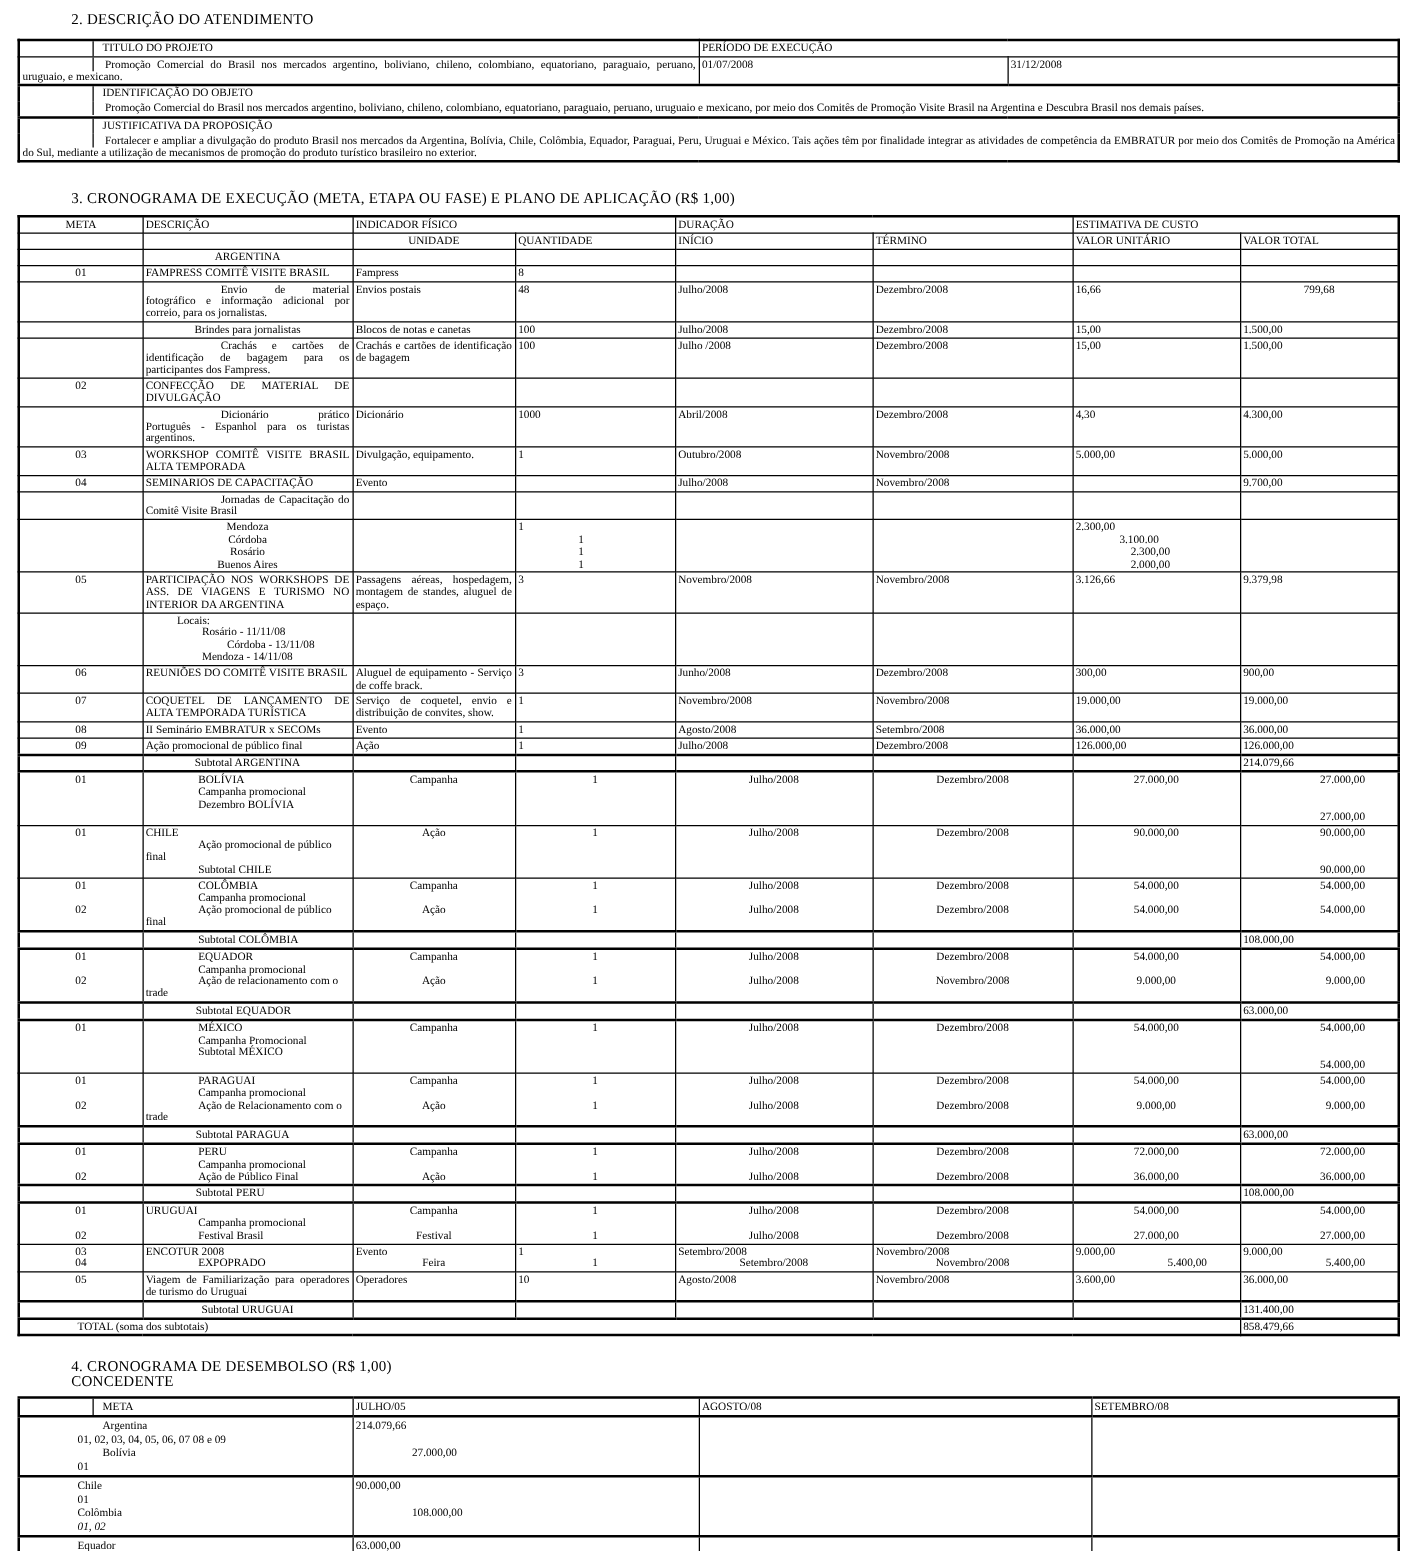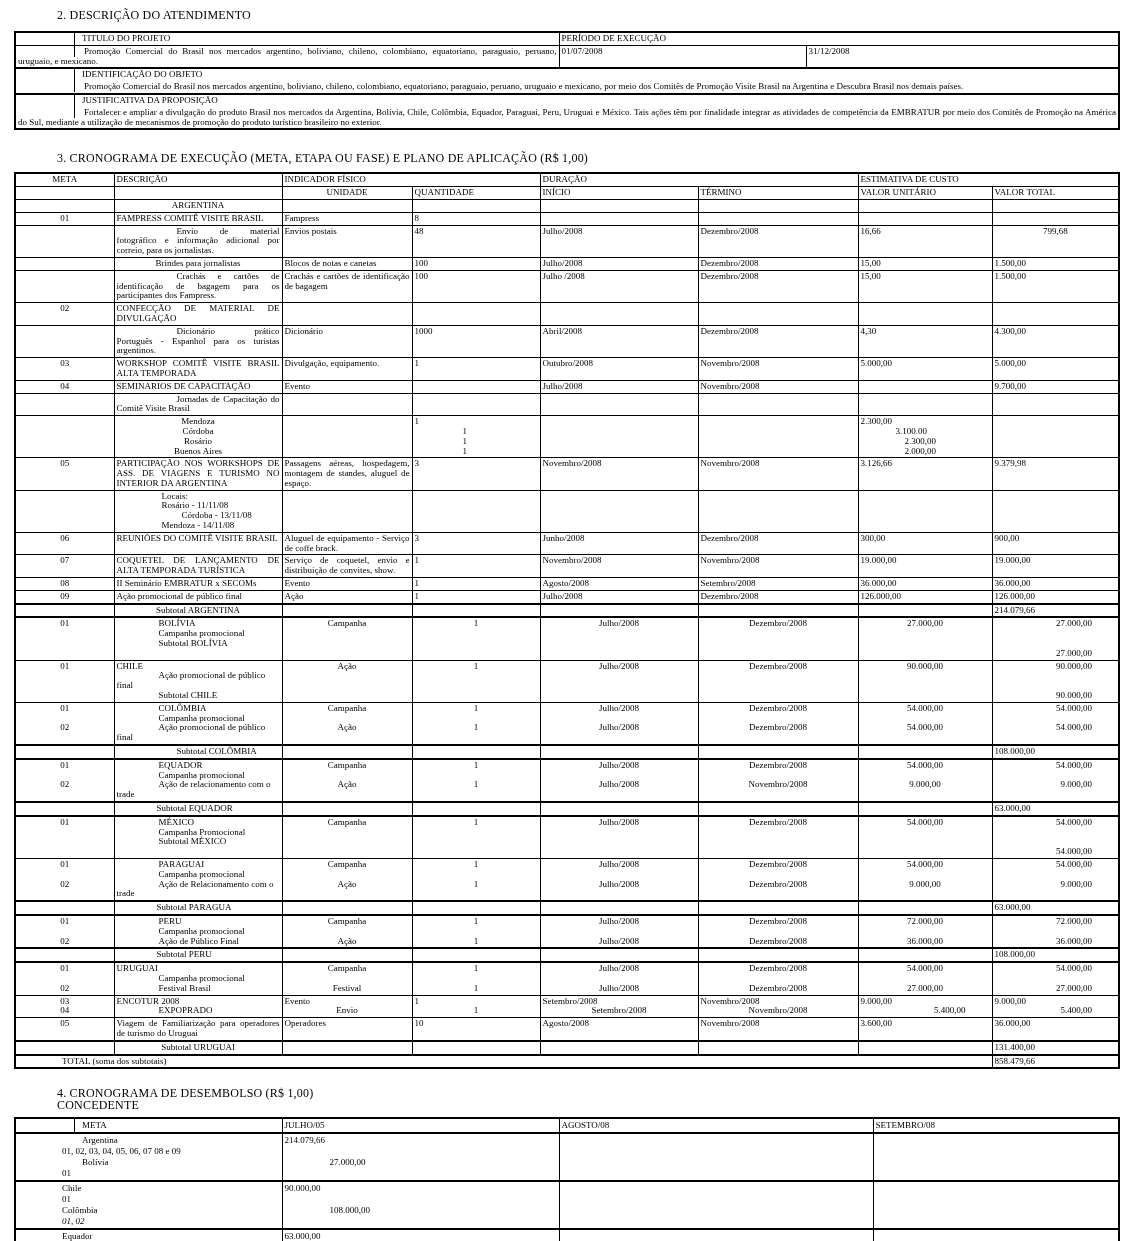--- a/index.html
+++ b/index.html
@@ -234,21 +234,21 @@
           <td class="jst">Passagens aéreas, hospedagem, montagem de standes, aluguel de espaço.</td>
           <td>3</td>
           <td>Novembro/2008</td>
           <td>Novembro/2008</td>
           <td>3.126,66</td>
           <td>9.379,98</td>
         </tr>
         <tr>
           <td></td>
           <td>
-            <div style="padding-left: 45px;">Locais:</div>
+            <div style="padding-left: 25px;">Locais:</div>
             <div style="padding-left: 45px;">Rosário - 11/11/08</div>
             <div style="padding-left: 65px;">Córdoba - 13/11/08</div>
             <div style="padding-left: 45px;">Mendoza - 14/11/08</div>
           </td>
           <td></td>
           <td></td>
           <td></td>
           <td></td>
           <td></td>
           <td></td>
@@ -301,21 +301,21 @@
           <td></td>
           <td></td>
           <td></td>
           <td>214.079,66</td>
         </tr>
         <tr>
           <td class="a-c">01</td>
           <td>
             <div style="padding-left: 42px;">BOLÍVIA</div>
             <div style="padding-left: 42px;">Campanha promocional</div>
-            <div style="padding-left: 42px;">Subtotal BOLÍVIA</div>
+            <div style="padding-left: 42px;">Dezembro BOLÍVIA</div>
             <div>&nbsp;</div>
           </td>
           <td class="a-c">Campanha</td>
           <td class="a-c">1</td>
           <td class="a-c">Julho/2008</td>
           <td class="a-c">Dezembro/2008</td>
           <td class="a-c">27.000,00</td>
           <td>
             <div class="a-r">27.000,00</div>
             <div>&nbsp;</div>
@@ -381,21 +381,21 @@
             <div class="a-c">54.000,00</div>
           </td>
           <td>
             <div class="a-r">54.000,00</div>
             <div>&nbsp;</div>
             <div class="a-r">54.000,00</div>
           </td>
         </tr>
         <tr class="sub">
           <td></td>
-          <td style="padding-left: 62px;">Subtotal COLÔMBIA</td>
+          <td style="padding-left: 44px;">Subtotal COLÔMBIA</td>
           <td></td>
           <td></td>
           <td></td>
           <td></td>
           <td></td>
           <td>108.000,00</td>
         </tr>
         <tr>
           <td>
             <div class="a-c">01</div>
@@ -620,21 +620,21 @@
           <td>
             <div class="a-c">03</div>
             <div class="a-c">04</div>
           </td>
           <td>
             <div>ENCOTUR 2008</div>
             <div style="padding-left: 42px;">EXPOPRADO</div>
           </td>
           <td>
             <div>Evento</div>
-            <div class="a-c">Envio</div>
+            <div class="a-c">Feira</div>
           </td>
           <td>
             <div>1</div>
             <div class="a-c">1</div>
           </td>
           <td>
             <div>Setembro/2008</div>
             <div class="a-c">Setembro/2008</div>
           </td>
           <td>

